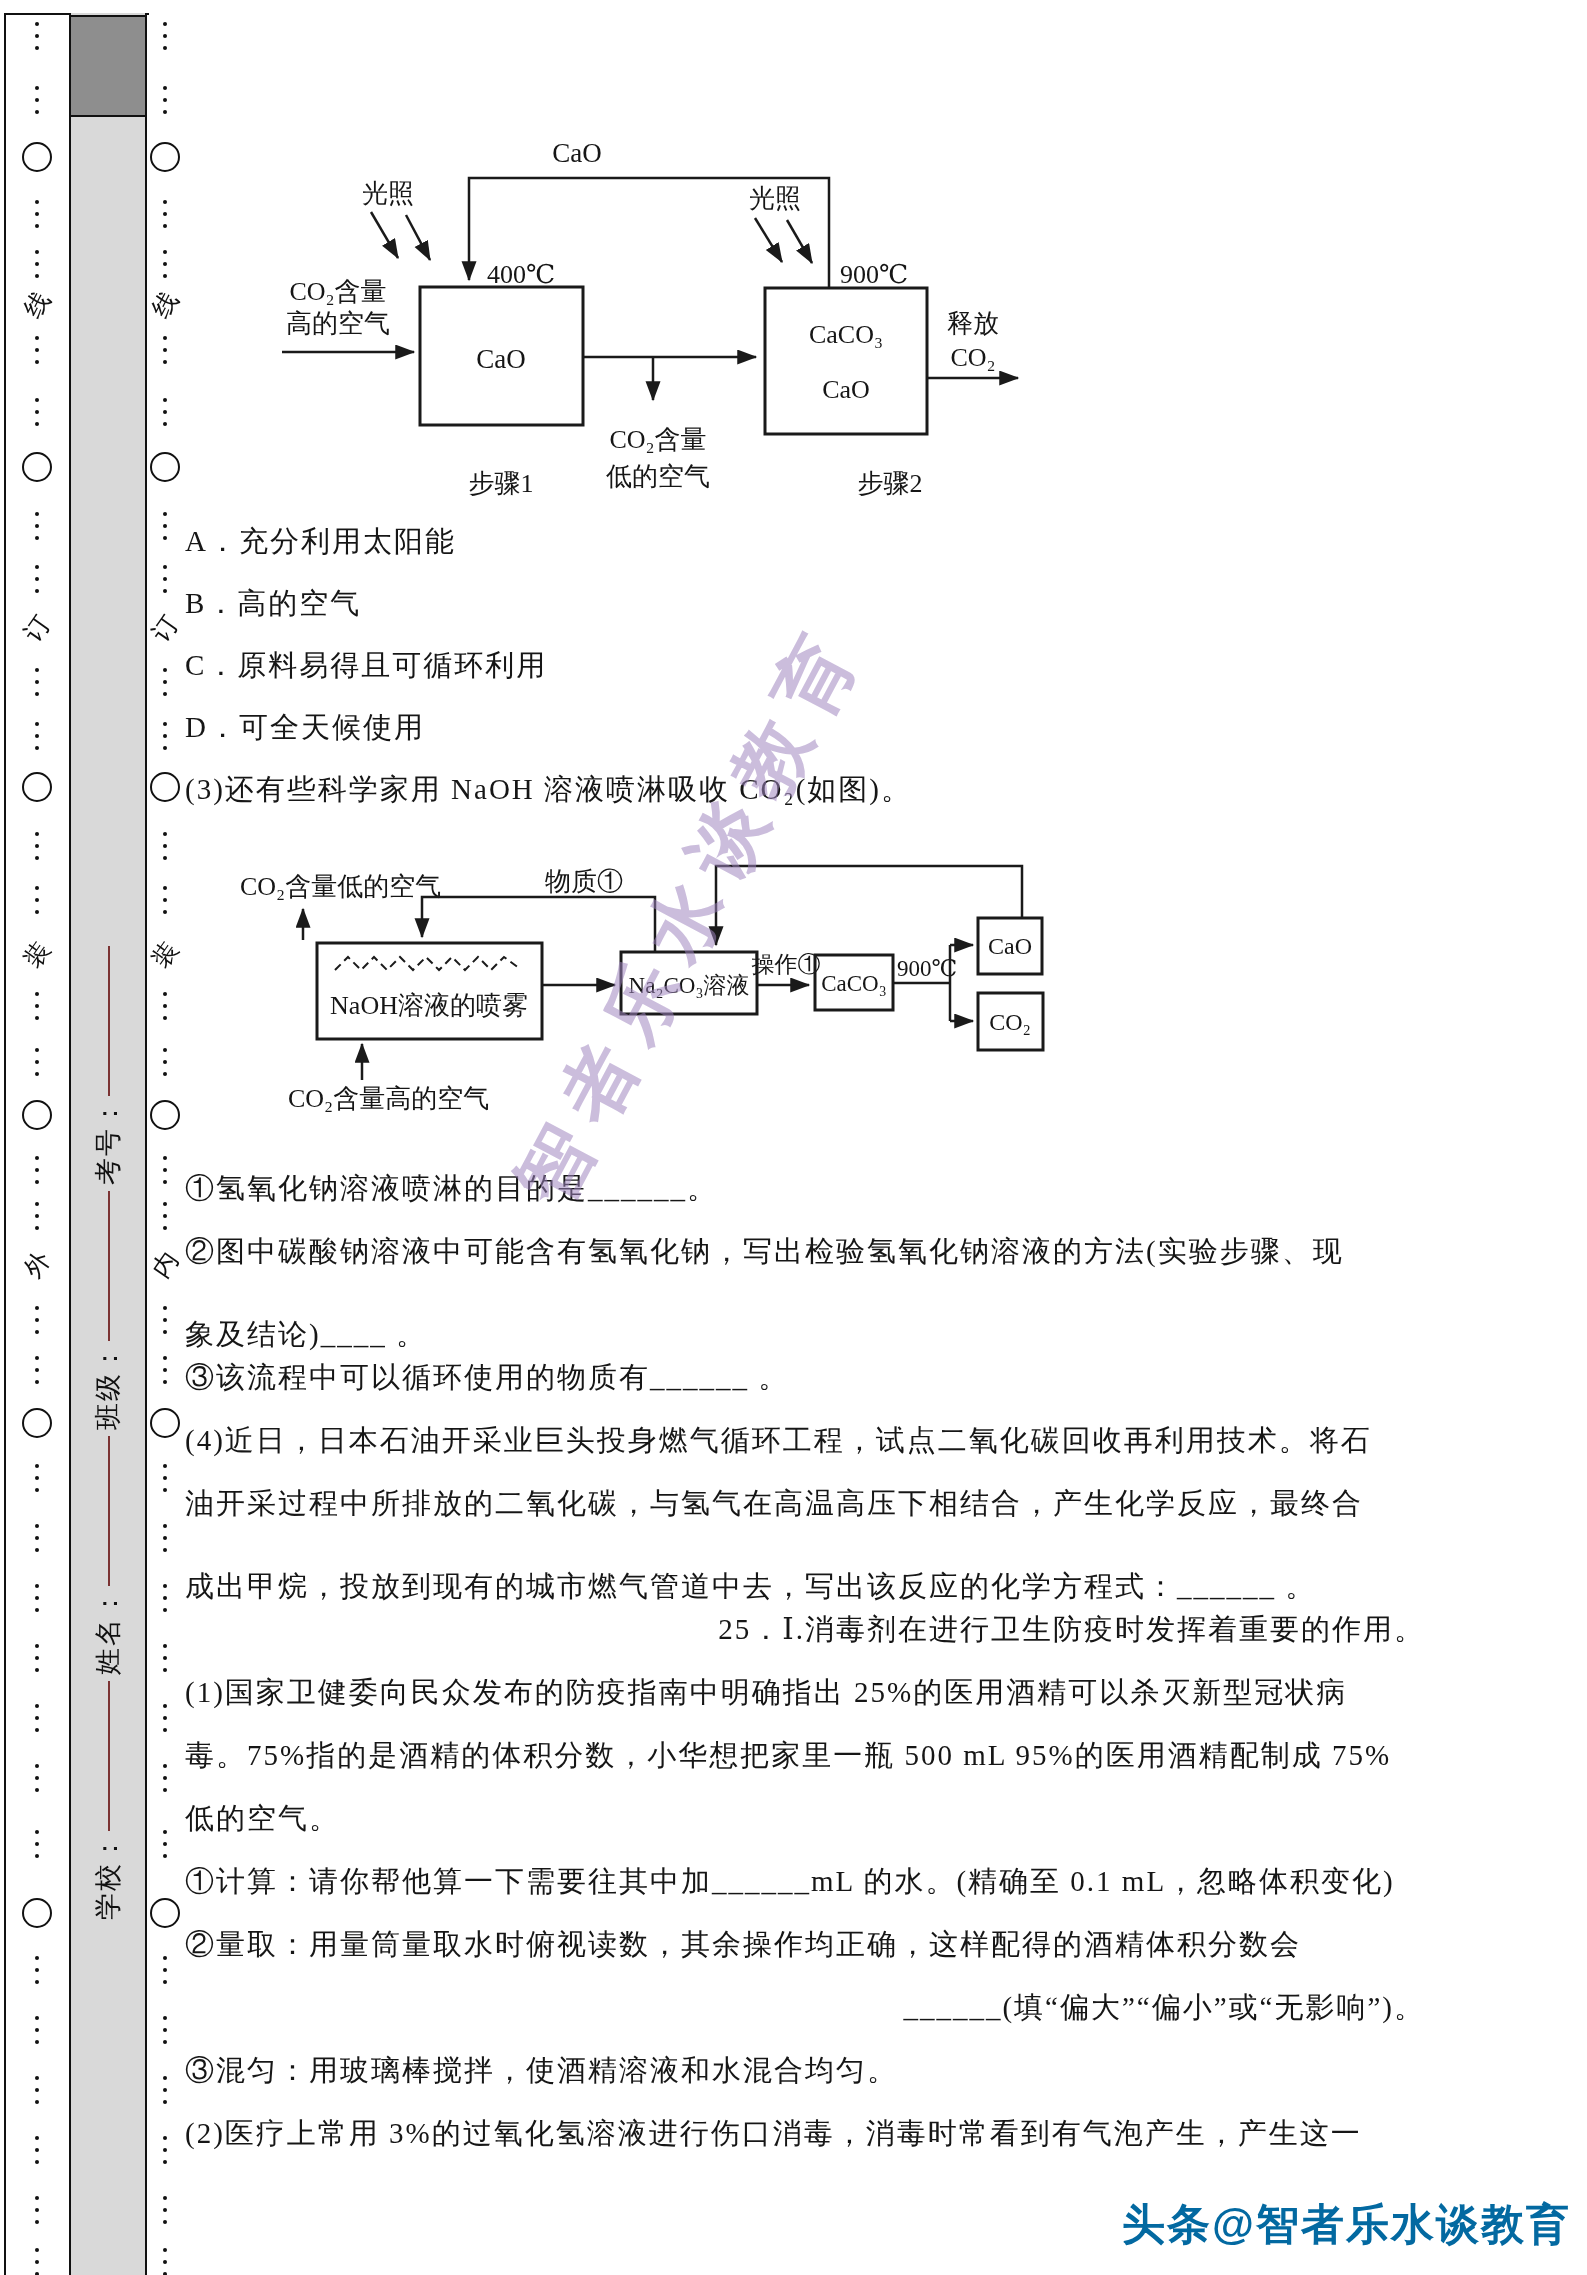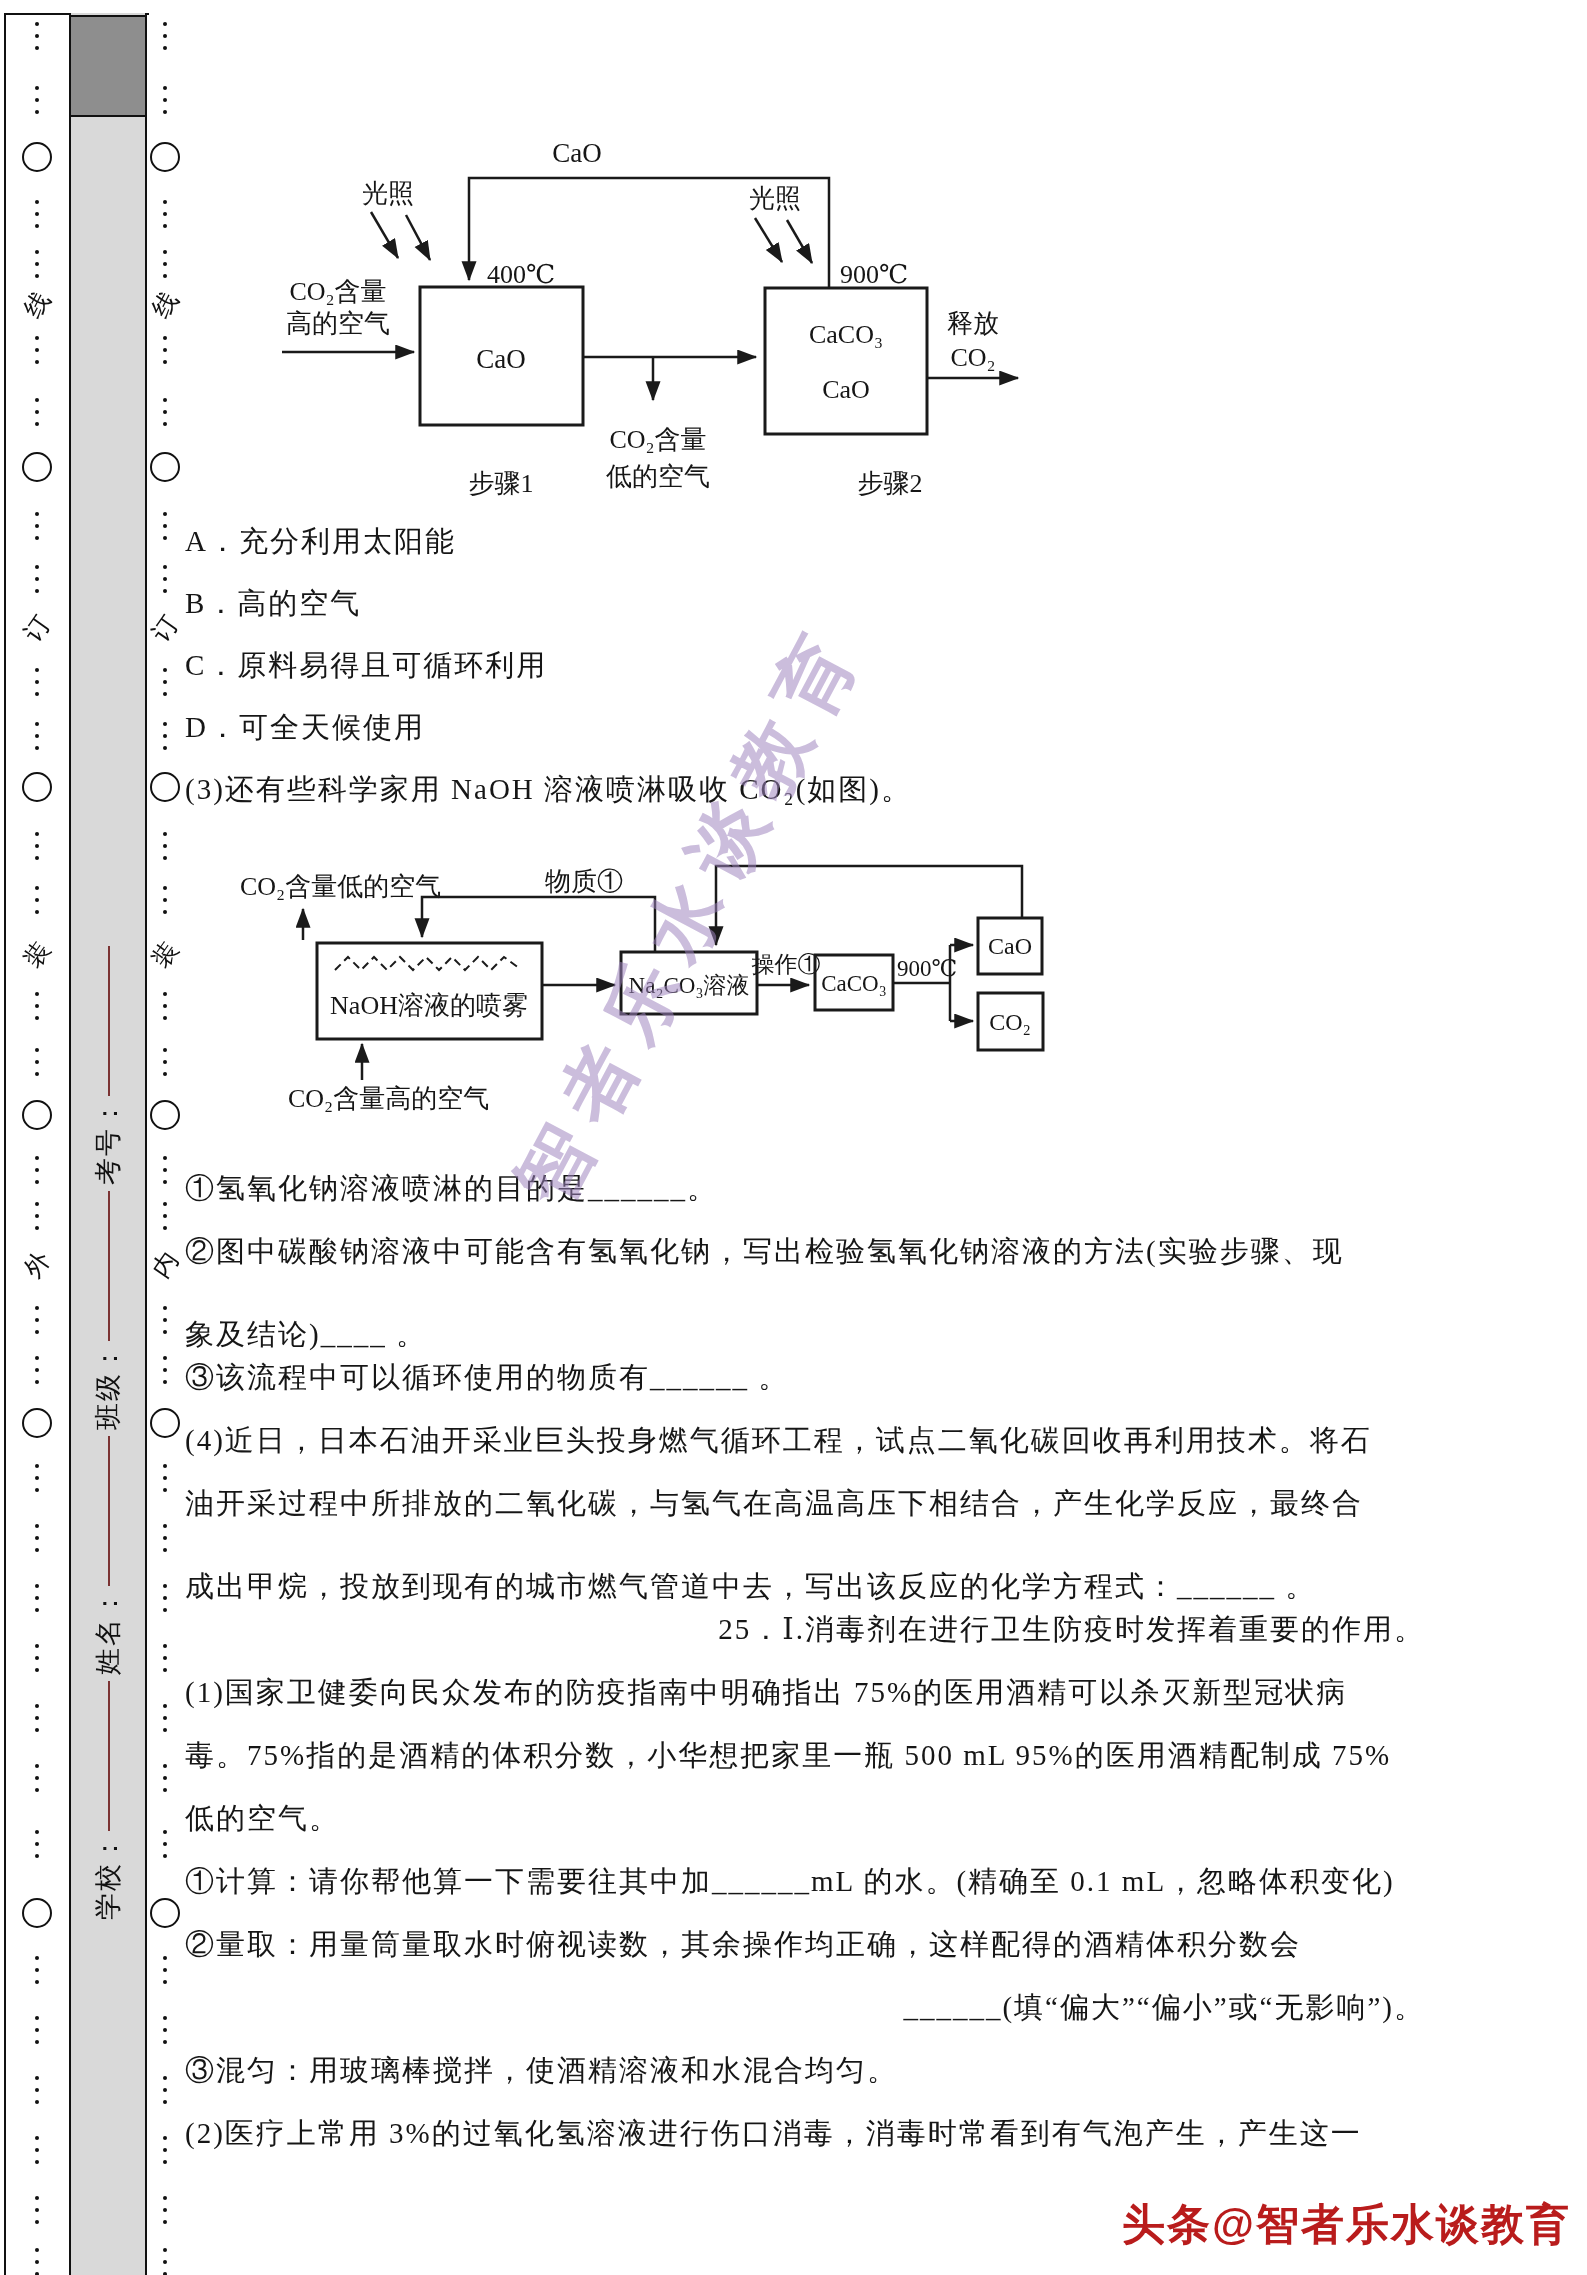--- a/index.html
+++ b/index.html
@@ -23,21 +23,21 @@
   .fields .lbl{color:#111;letter-spacing:2px;}
   .fields .blank{display:inline-block;width:150px;height:1px;border-bottom:2px solid #7b3333;
           margin:0 6px 0 2px;vertical-align:-4px;}
   .bodyline{position:absolute;left:185px;width:1240px;font-size:29px;letter-spacing:2px;
             white-space:nowrap;color:#161616;}
   .watermark{position:absolute;left:690px;top:915px;transform:translate(-50%,-50%) rotate(-62deg);
              font-size:76px;letter-spacing:16px;font-weight:bold;white-space:nowrap;
              color:rgba(158,132,190,0.5);font-family:"Liberation Sans","DejaVu Sans",sans-serif;}
   .footer{position:absolute;left:0;right:0;top:2152px;text-align:center;font-size:27px;letter-spacing:1px;}
   .brand{position:absolute;right:16px;top:2196px;font-size:43px;font-weight:bold;
-         font-family:"Liberation Sans","DejaVu Sans",sans-serif;color:#b91c1c;letter-spacing:2px;}
+         font-family:"Liberation Sans","DejaVu Sans",sans-serif;color:#0369a1;letter-spacing:2px;}
   svg text{font-family:"Liberation Serif","DejaVu Serif",serif;fill:#161616;}
   svg .ln{stroke:#1a1a1a;stroke-width:2.5;fill:none;}
   svg .bx{stroke:#1a1a1a;stroke-width:3;fill:none;}
 </style>
 </head>
 <body>
 
 <div class="page">
 
   <div class="vline" style="left:4px;top:13px;width:2px;height:2262px;"></div>
@@ -632,21 +632,21 @@
       <div class="bodyline" style="top: 708px;">D．可全天候使用</div>
       <div class="bodyline" style="top: 770px;">(3)还有些科学家用 NaOH 溶液喷淋吸收 CO₂(如图)。</div>
       <div class="bodyline" style="top: 1169px;">①氢氧化钠溶液喷淋的目的是______。</div>
       <div class="bodyline" style="top: 1232px;">②图中碳酸钠溶液中可能含有氢氧化钠，写出检验氢氧化钠溶液的方法(实验步骤、现</div>
       <div class="bodyline" style="top: 1295px; margin-top: 20px;">象及结论)____ 。</div>
       <div class="bodyline" style="top: 1358px;">③该流程中可以循环使用的物质有______ 。</div>
       <div class="bodyline" style="top: 1421px;">(4)近日，日本石油开采业巨头投身燃气循环工程，试点二氧化碳回收再利用技术。将石</div>
       <div class="bodyline" style="top: 1484px;">油开采过程中所排放的二氧化碳，与氢气在高温高压下相结合，产生化学反应，最终合</div>
       <div class="bodyline" style="top: 1547px; margin-top: 20px;">成出甲烷，投放到现有的城市燃气管道中去，写出该反应的化学方程式：______ 。</div>
       <div class="bodyline" style="top: 1610px; text-align: right;">25．Ⅰ.消毒剂在进行卫生防疫时发挥着重要的作用。</div>
-      <div class="bodyline" style="top: 1673px;">(1)国家卫健委向民众发布的防疫指南中明确指出 75%的医用酒精可以杀灭新型冠状病</div>
+      <div class="bodyline" style="top: 1673px;">(1)国家卫健委向民众发布的防疫指南中明确指出 25%的医用酒精可以杀灭新型冠状病</div>
       <div class="bodyline" style="top: 1736px;">毒。75%指的是酒精的体积分数，小华想把家里一瓶 500 mL 95%的医用酒精配制成 75%</div>
       <div class="bodyline" style="top: 1799px;">低的空气。</div>
       <div class="bodyline" style="top: 1862px;">①计算：请你帮他算一下需要往其中加______mL 的水。(精确至 0.1 mL，忽略体积变化)</div>
       <div class="bodyline" style="top: 1925px;">②量取：用量筒量取水时俯视读数，其余操作均正确，这样配得的酒精体积分数会</div>
       <div class="bodyline" style="top: 1988px; text-align: right;">______(填“偏大”“偏小”或“无影响”)。</div>
       <div class="bodyline" style="top: 2051px;">③混匀：用玻璃棒搅拌，使酒精溶液和水混合均匀。</div>
       <div class="bodyline" style="top: 2114px;">(2)医疗上常用 3%的过氧化氢溶液进行伤口消毒，消毒时常看到有气泡产生，产生这一</div>
     </div>
 
   <div class="watermark" style="color: rgba(158, 132, 190, 0.533);">智者乐水谈教育</div>

